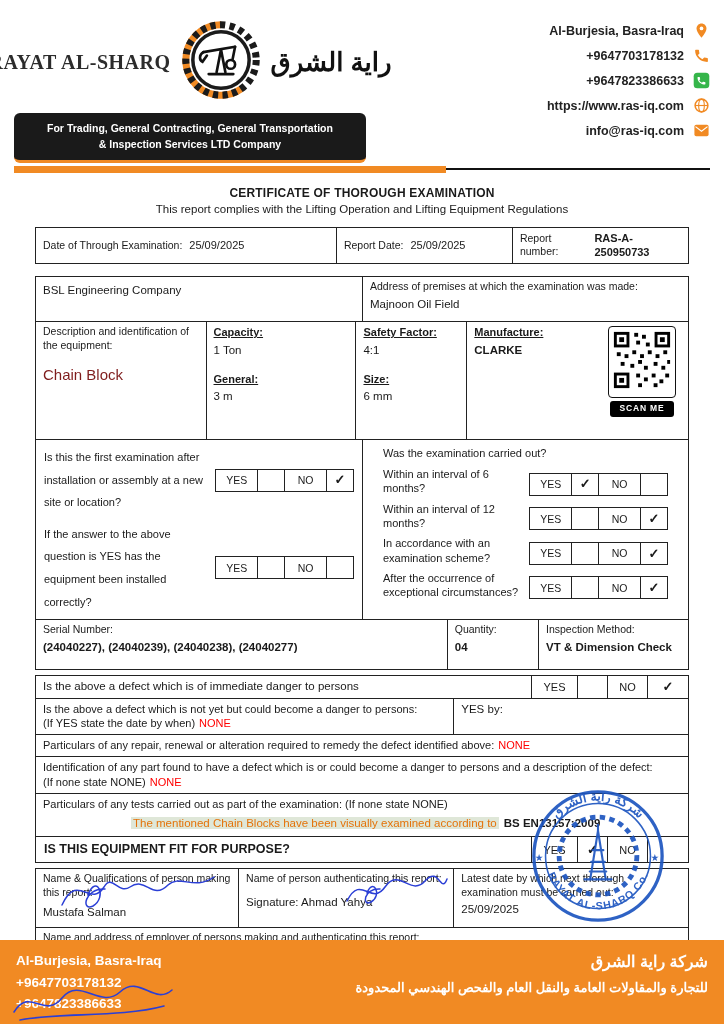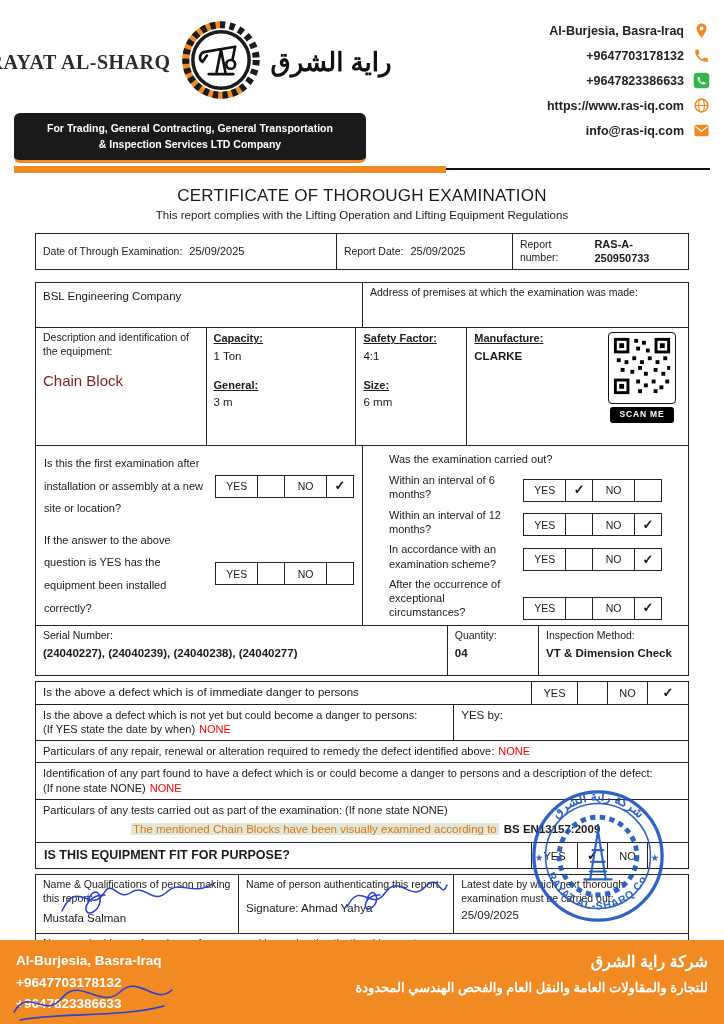--- a/index.html
+++ b/index.html
@@ -16,21 +16,21 @@
   .tagline{background:#1a1a1a;color:#fff;font-size:10.5px;font-weight:bold;text-align:center;padding:7px 22px;border-radius:6px;line-height:1.55;margin-top:5px;border-bottom:3px solid #F18A23}
   .contacts{padding-top:2px}
   .cRow{display:flex;justify-content:flex-end;align-items:center;gap:9px;height:25px;font-size:12.5px;font-weight:bold;color:#222}
   .cIcon{width:17px;height:17px;display:inline-flex}
   .divider{display:flex;align-items:center;margin:3px 14px 0 14px}
   .divOrange{width:432px;height:7px;background:#F18A23}
   .divBlack{flex:1;height:2px;background:#111}
 
   
   .titleWrap{text-align:center;margin-top:13px}
-  .title{font-size:17px;font-weight:normal;letter-spacing:.2px}
+  .title{font-size:12px;font-weight:bold;letter-spacing:.2px}
   .subtitle{font-size:11.5px;margin-top:3px}
 
   
   .t{margin:0 35px;border:1.4px solid #222}
   .m12{margin-top:12px}.m5{margin-top:5px}
   .tr{display:flex;border-top:1px solid #222}
   .t .tr:first-child{border-top:none}
   .td{border-left:1px solid #222;padding:3px 7px;position:relative;font-size:11px;line-height:1.35}
   .tr .td:first-child{border-left:none}
   .fx{flex:1}
@@ -66,21 +66,21 @@
 
   
   .ck{display:flex;align-items:center}
   .ckc{border:1.1px solid #222;height:23px;display:flex;align-items:center;justify-content:center;font-size:10.5px;margin-left:-1.1px;background:#fff}
   .ckc.lab{width:43px}
   .ckc.box{width:28px;font-size:13px;font-weight:bold}
   .qcellL{padding:6px 8px}
   .qgrp{display:flex;align-items:center}
   .qgrp+.qgrp{margin-top:9px}
   .qtext{flex:1;font-size:11px;line-height:2.05;padding-right:4px}
-  .qcellR{padding:4px 26px}
+  .qcellR{padding:4px 20px}
   .qhead{font-size:11px;margin:2px 0 3px 0}
   .qrow{display:flex;align-items:flex-end;margin-top:6px}
   .qrow .qt{flex:1;font-size:11px;line-height:1.3;padding-right:4px}
 
   
   .tdck{border-left:1px solid #222;display:flex;align-items:center;justify-content:center;font-size:11px;padding:0}
   .cw46{width:46px}.cw30{width:30px}.cw40{width:40px}.cwF{width:41px}
   .chk{font-size:13px;font-weight:bold}
 
   .testNote{margin:4px 0 2px 88px;font-size:11.5px}
@@ -210,20 +210,21 @@
   </div>
 
   <div class="t m12">
 
     <div class="tr r-emp">
       <div class="td w50">
         <div class="pv">BSL Engineering Company</div>
       </div>
       <div class="td w50">
         <div class="lbl">Address of premises at which the examination was made:</div>
+        <div class="pv">Majnoon Oil Field</div>
       </div>
     </div>
 
     <div class="tr r-eq">
       <div class="td w26">
         <div class="lbl">Description and identification of the equipment:</div>
         <div class="eqName">Chain Block</div>
       </div>
       <div class="td w23">
         <div class="ul">Capacity:</div>

